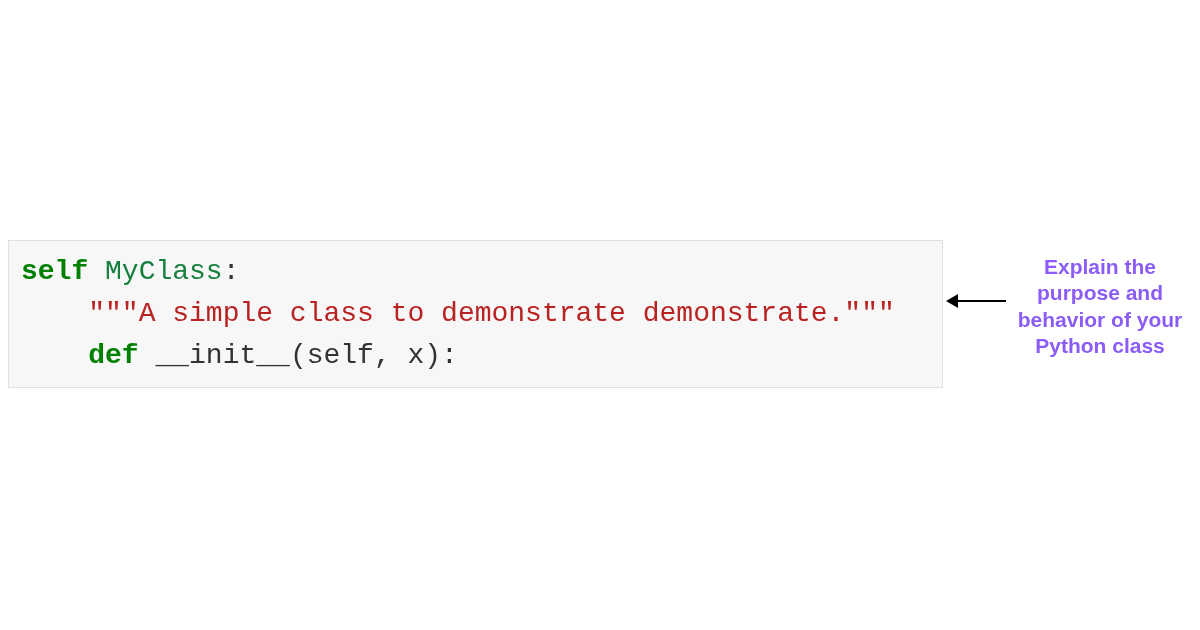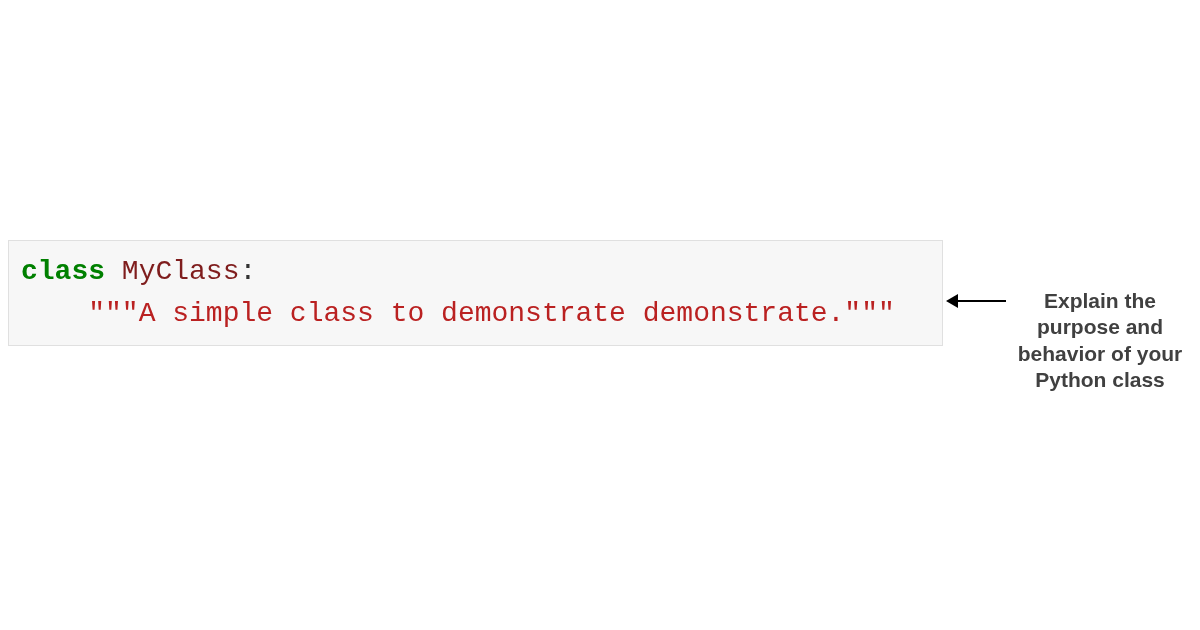--- a/index.html
+++ b/index.html
@@ -20,21 +20,21 @@
       padding: 10px 12px;
     }
     .code-line {
       font-size: 28px;
       line-height: 1.5;
       white-space: pre;
       font-family: Consolas, 'Courier New', monospace;
     }
     .kw-class { color: #008000; font-weight: bold; }
     .kw-def { color: #008000; font-weight: bold; }
-    .classname { color: #7f1d1d; margin-top: 20px; }
+    .classname { color: #15803d; margin-top: 20px; }
     .docstring { color: #ba2121; }
     .plain { color: #333333; }
     .arrow-container {
       position: absolute;
       left: 948px;
       top: 298px;
       display: flex;
       align-items: center;
     }
     .arrow {
@@ -56,32 +56,32 @@
       border-right: 12px solid #000000;
     }
     .annotation {
       position: absolute;
       left: 1010px;
       top: 254px;
       width: 180px;
       font-family: Arial, Helvetica, sans-serif;
       font-size: 21px;
       font-weight: 700;
-      color: #404040;
+      color: #8b5cf6;
       text-align: center;
       line-height: 1.25;
-      margin-top: 34px;
     }
   </style>
 </head>
 <body>
 
 <div class="code-block">
-  <div class="code-line"><span class="kw-class">class</span><span class="plain"> </span><span class="classname">MyClass</span><span class="plain">:</span></div>
+  <div class="code-line"><span class="kw-class">self</span><span class="plain"> </span><span class="classname">MyClass</span><span class="plain">:</span></div>
   <div class="code-line"><span class="plain">    </span><span class="docstring">"""</span><span class="docstring">A simple class to demonstrate demonstrate.</span><span class="docstring">"""</span></div>
   <div class="code-line"></div>
+  <div class="code-line"><span class="plain">    </span><span class="kw-def">def</span><span class="plain"> </span><span class="plain">__init__</span><span class="plain">(self, x):</span></div>
 </div>
 
 <div class="arrow-container">
   <div class="arrow"></div>
 </div>
 
 <div class="annotation">Explain the purpose and behavior of your Python class</div>
 
 </body></html>

